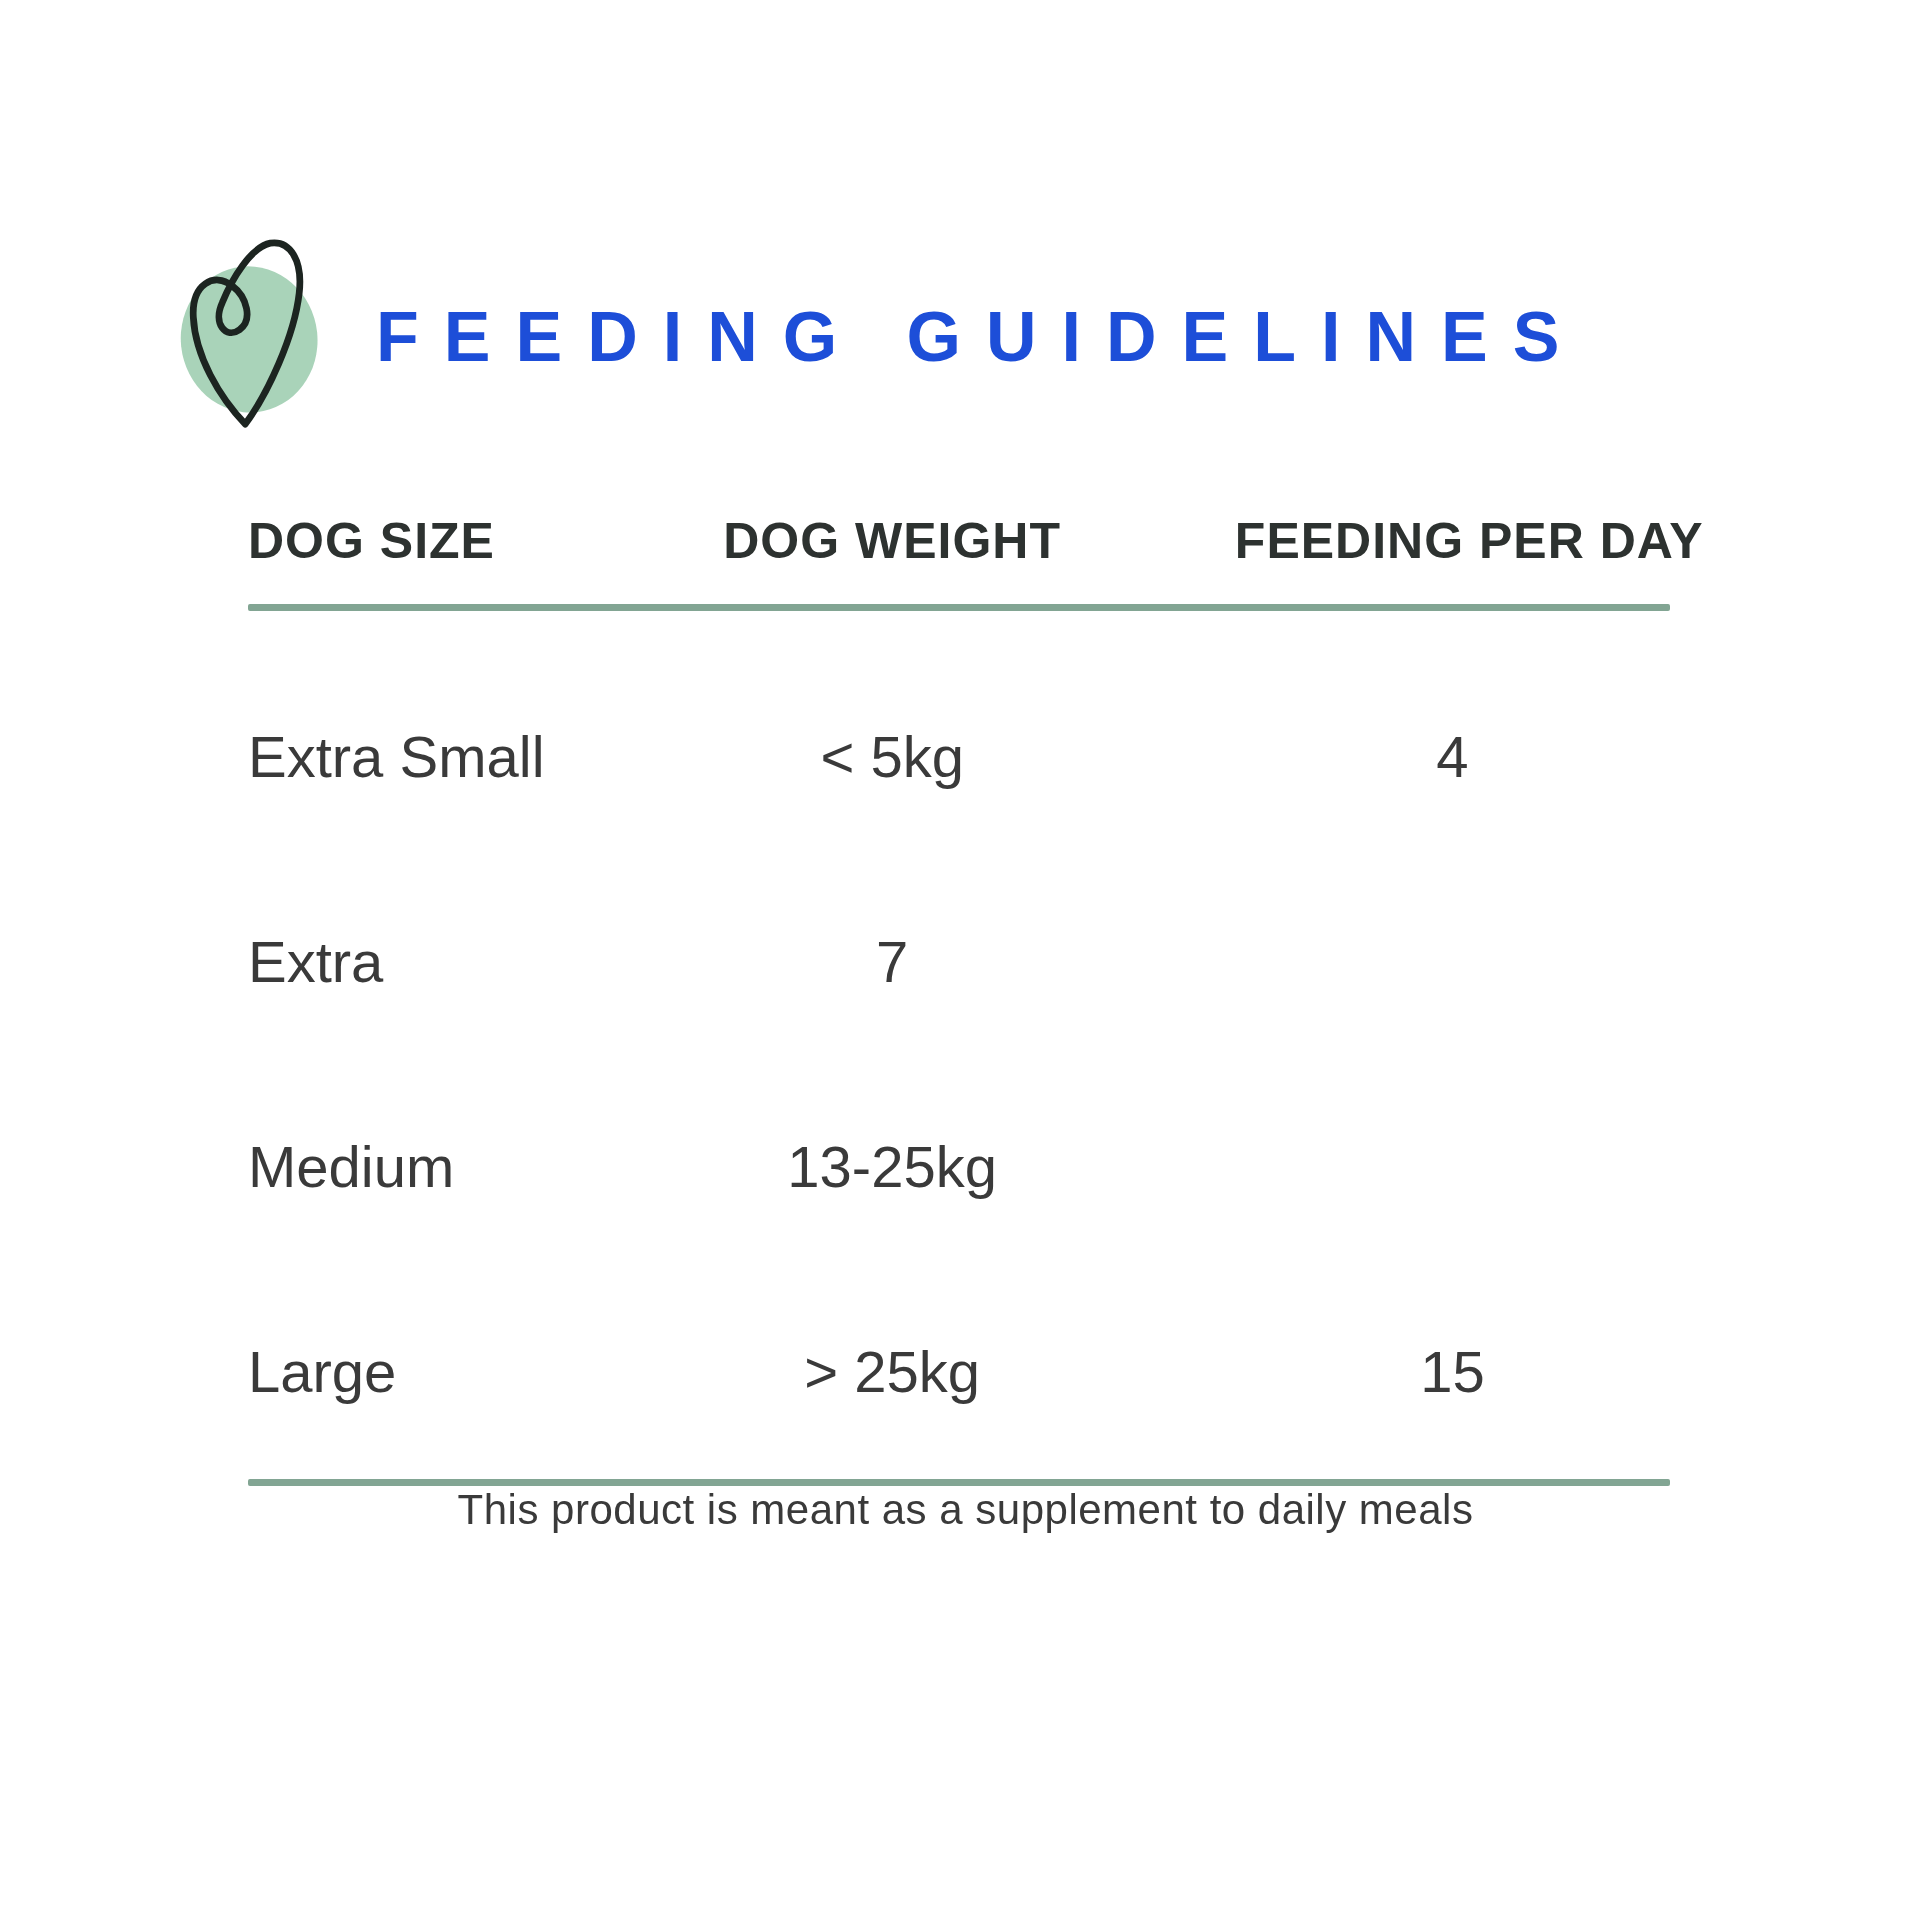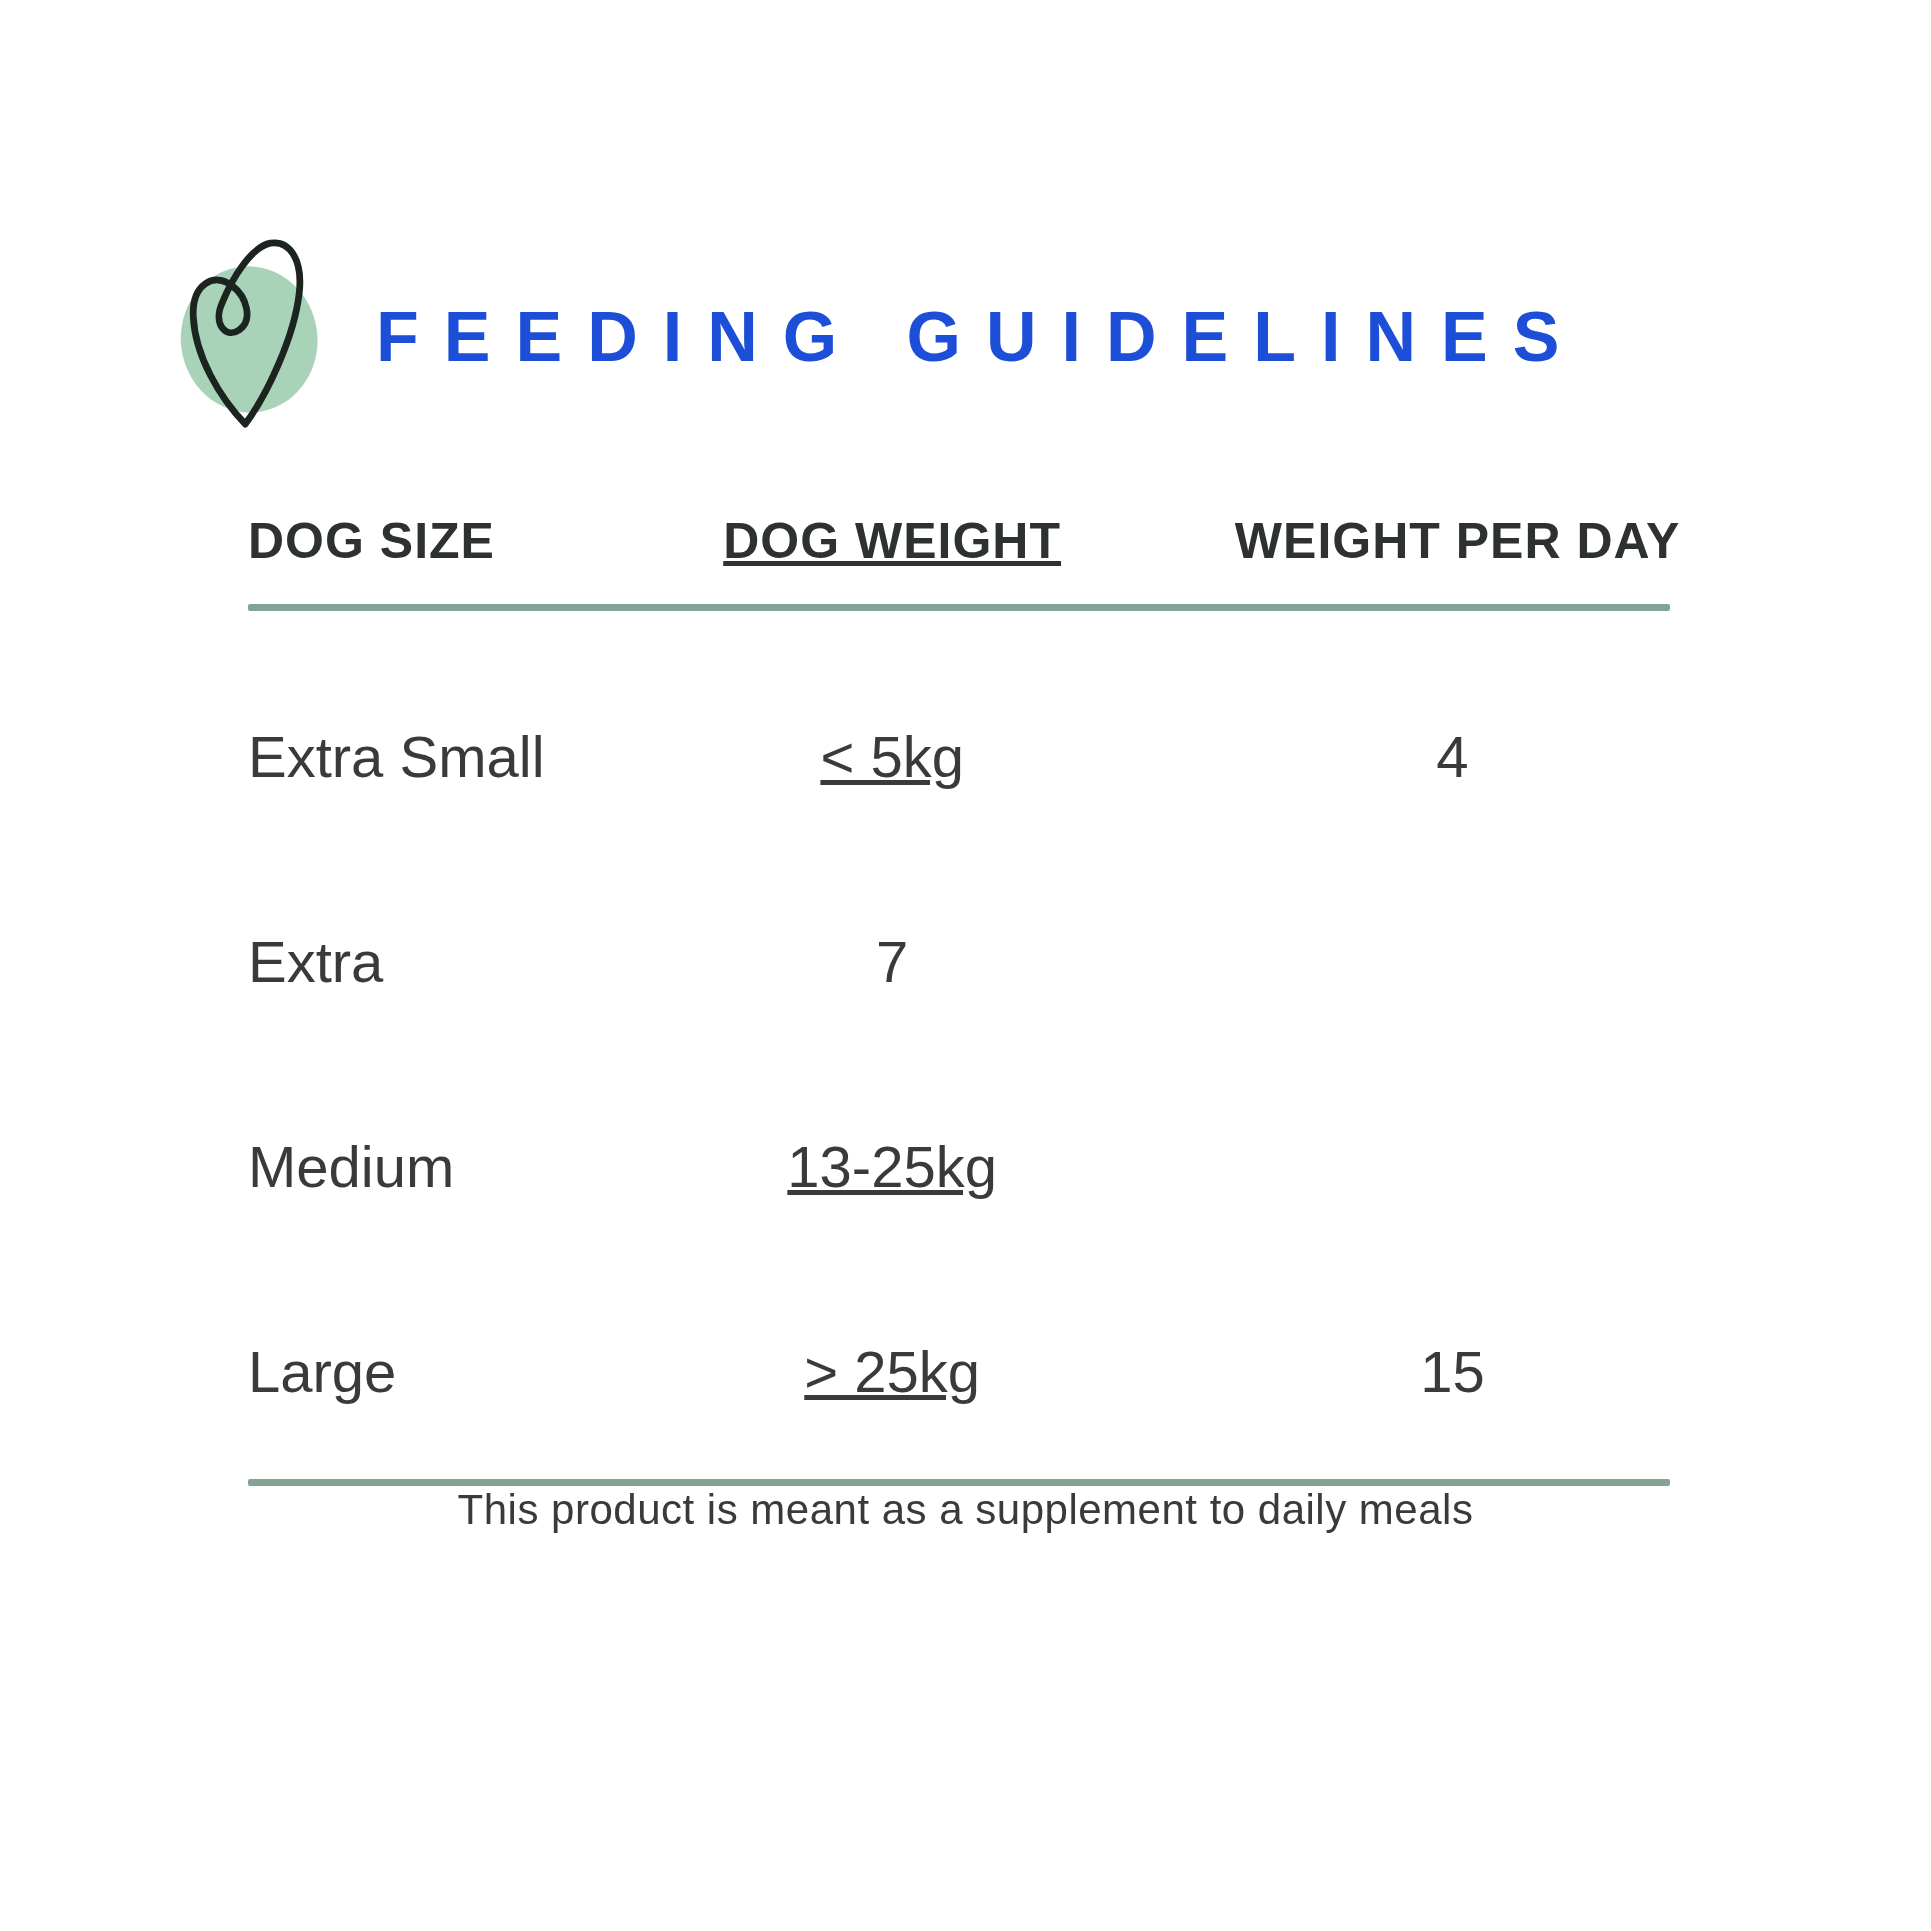--- a/index.html
+++ b/index.html
@@ -50,21 +50,21 @@
   .thead { margin-top: 74px; }
   .thead .cell {
     font-size: 50px;
     font-weight: 700;
     color: #2d3230;
     letter-spacing: 1px;
     line-height: 58px;
     white-space: nowrap;
   }
   .cell.c-size   { text-align: left; }
-  .cell.c-weight { text-align: center; text-decoration: underline; }
+  .cell.c-weight { text-align: center; }
   .cell.c-treats { text-align: center; }
   .rule {
     height: 6.8px;
     background: #82a593;
     border-radius: 1.9px;
   }
   .rule.top    { margin-top: 34px; }
   .rule.bottom { margin-top: 78px; }
   .tbody .cell {
     font-size: 58px;
@@ -103,21 +103,21 @@
       </svg>
     </div>
     <h1>FEEDING GUIDELINES</h1>
   </header>
 
   <main class="table">
 
     <div class="trow thead">
       <div class="cell c-size">DOG SIZE</div>
       <div class="cell c-weight">DOG WEIGHT</div>
-      <div class="cell c-treats">WEIGHT PER DAY</div>
+      <div class="cell c-treats">FEEDING PER DAY</div>
     </div>
 
     <div class="rule top"></div>
 
     <div class="tbody">
       <div class="trow first">
         <div class="cell c-size">Extra Small</div>
         <div class="cell c-weight">&lt; 5kg</div>
         <div class="cell c-treats">4</div>
       </div>

